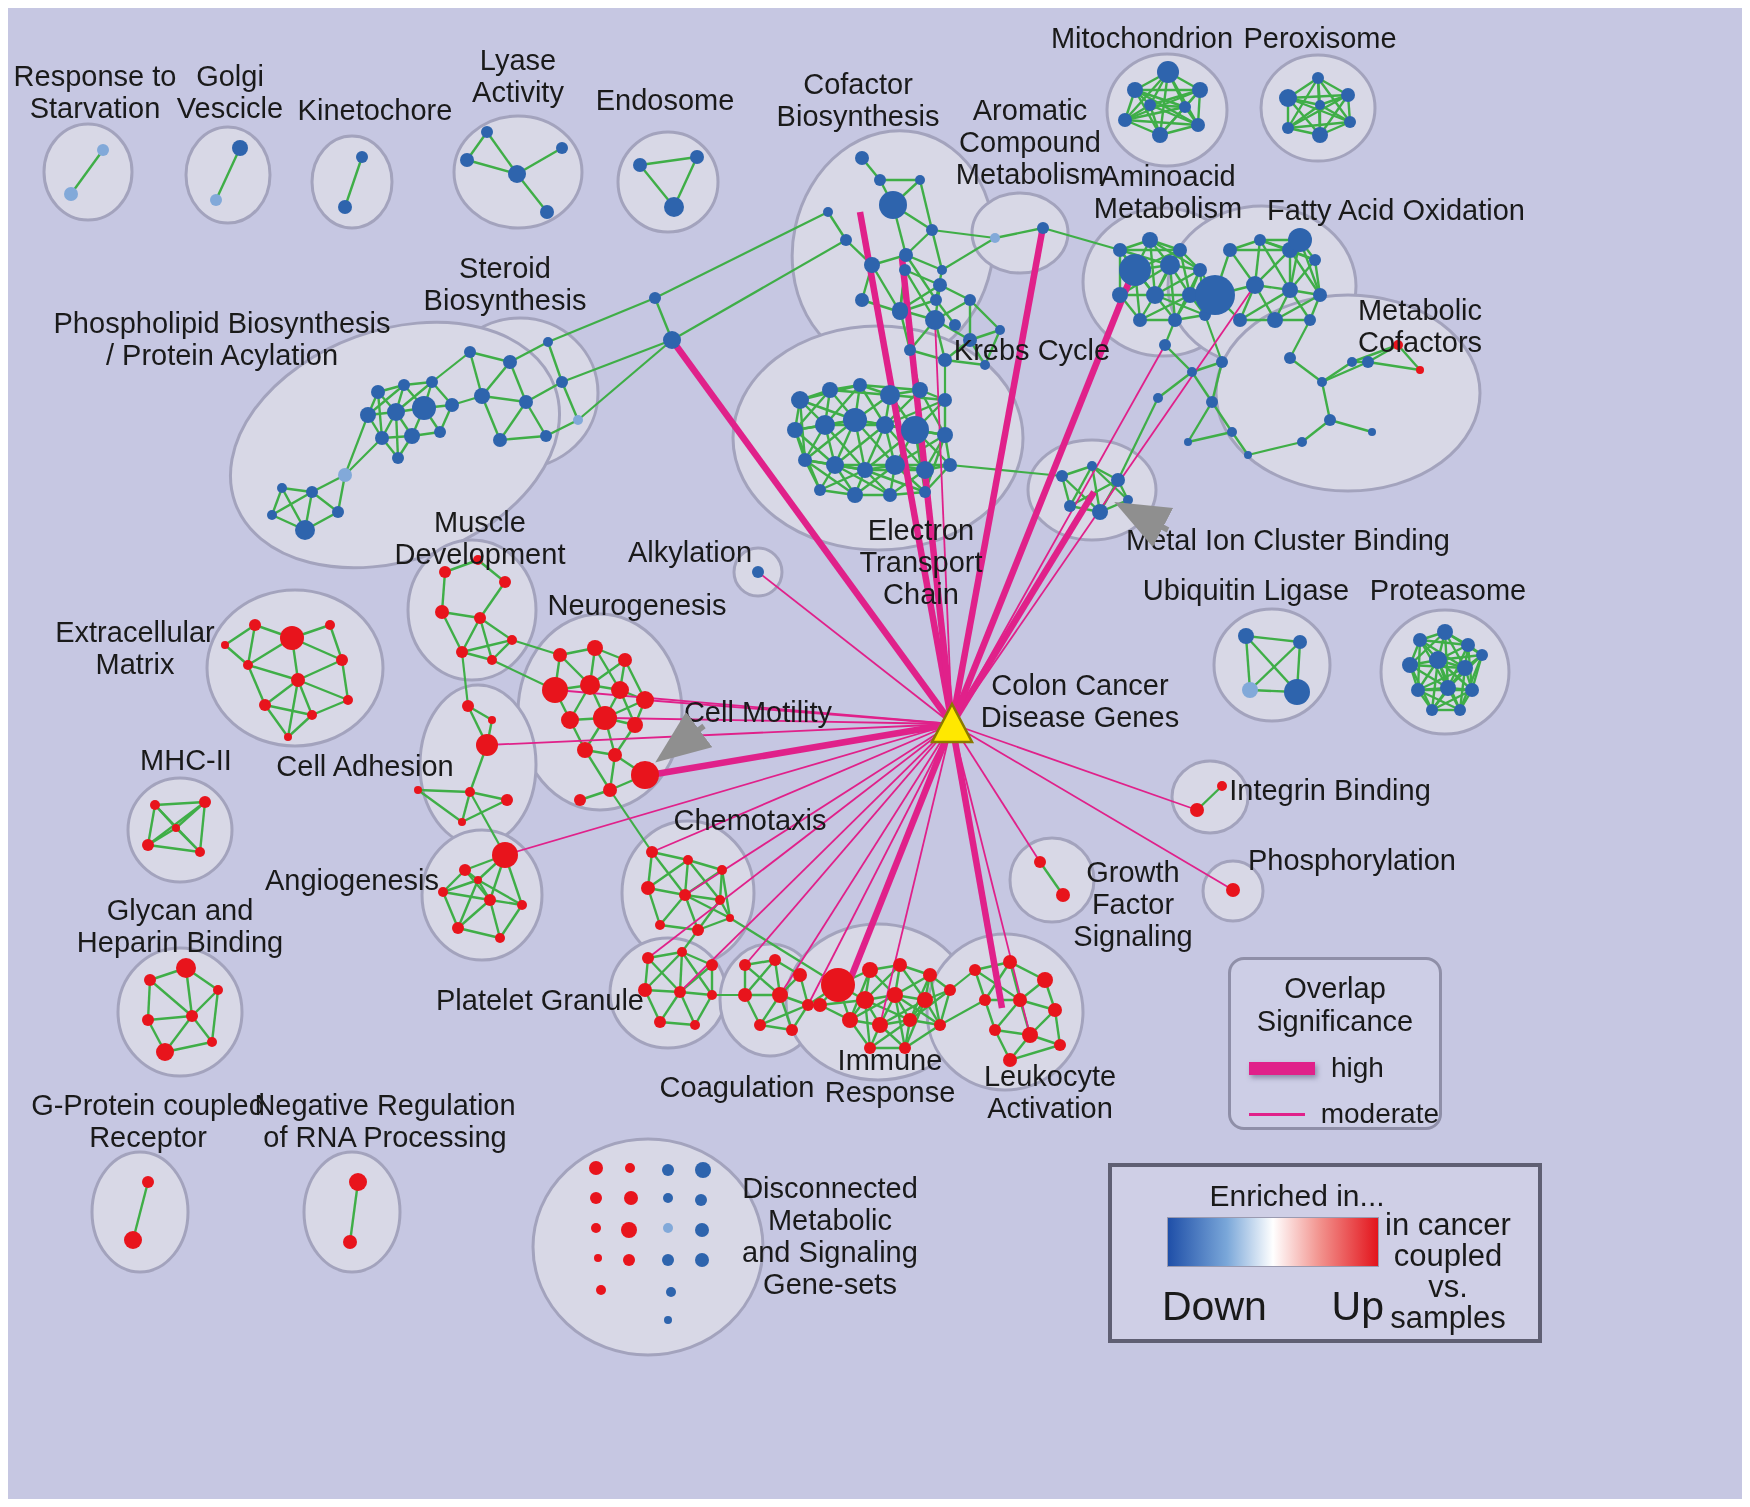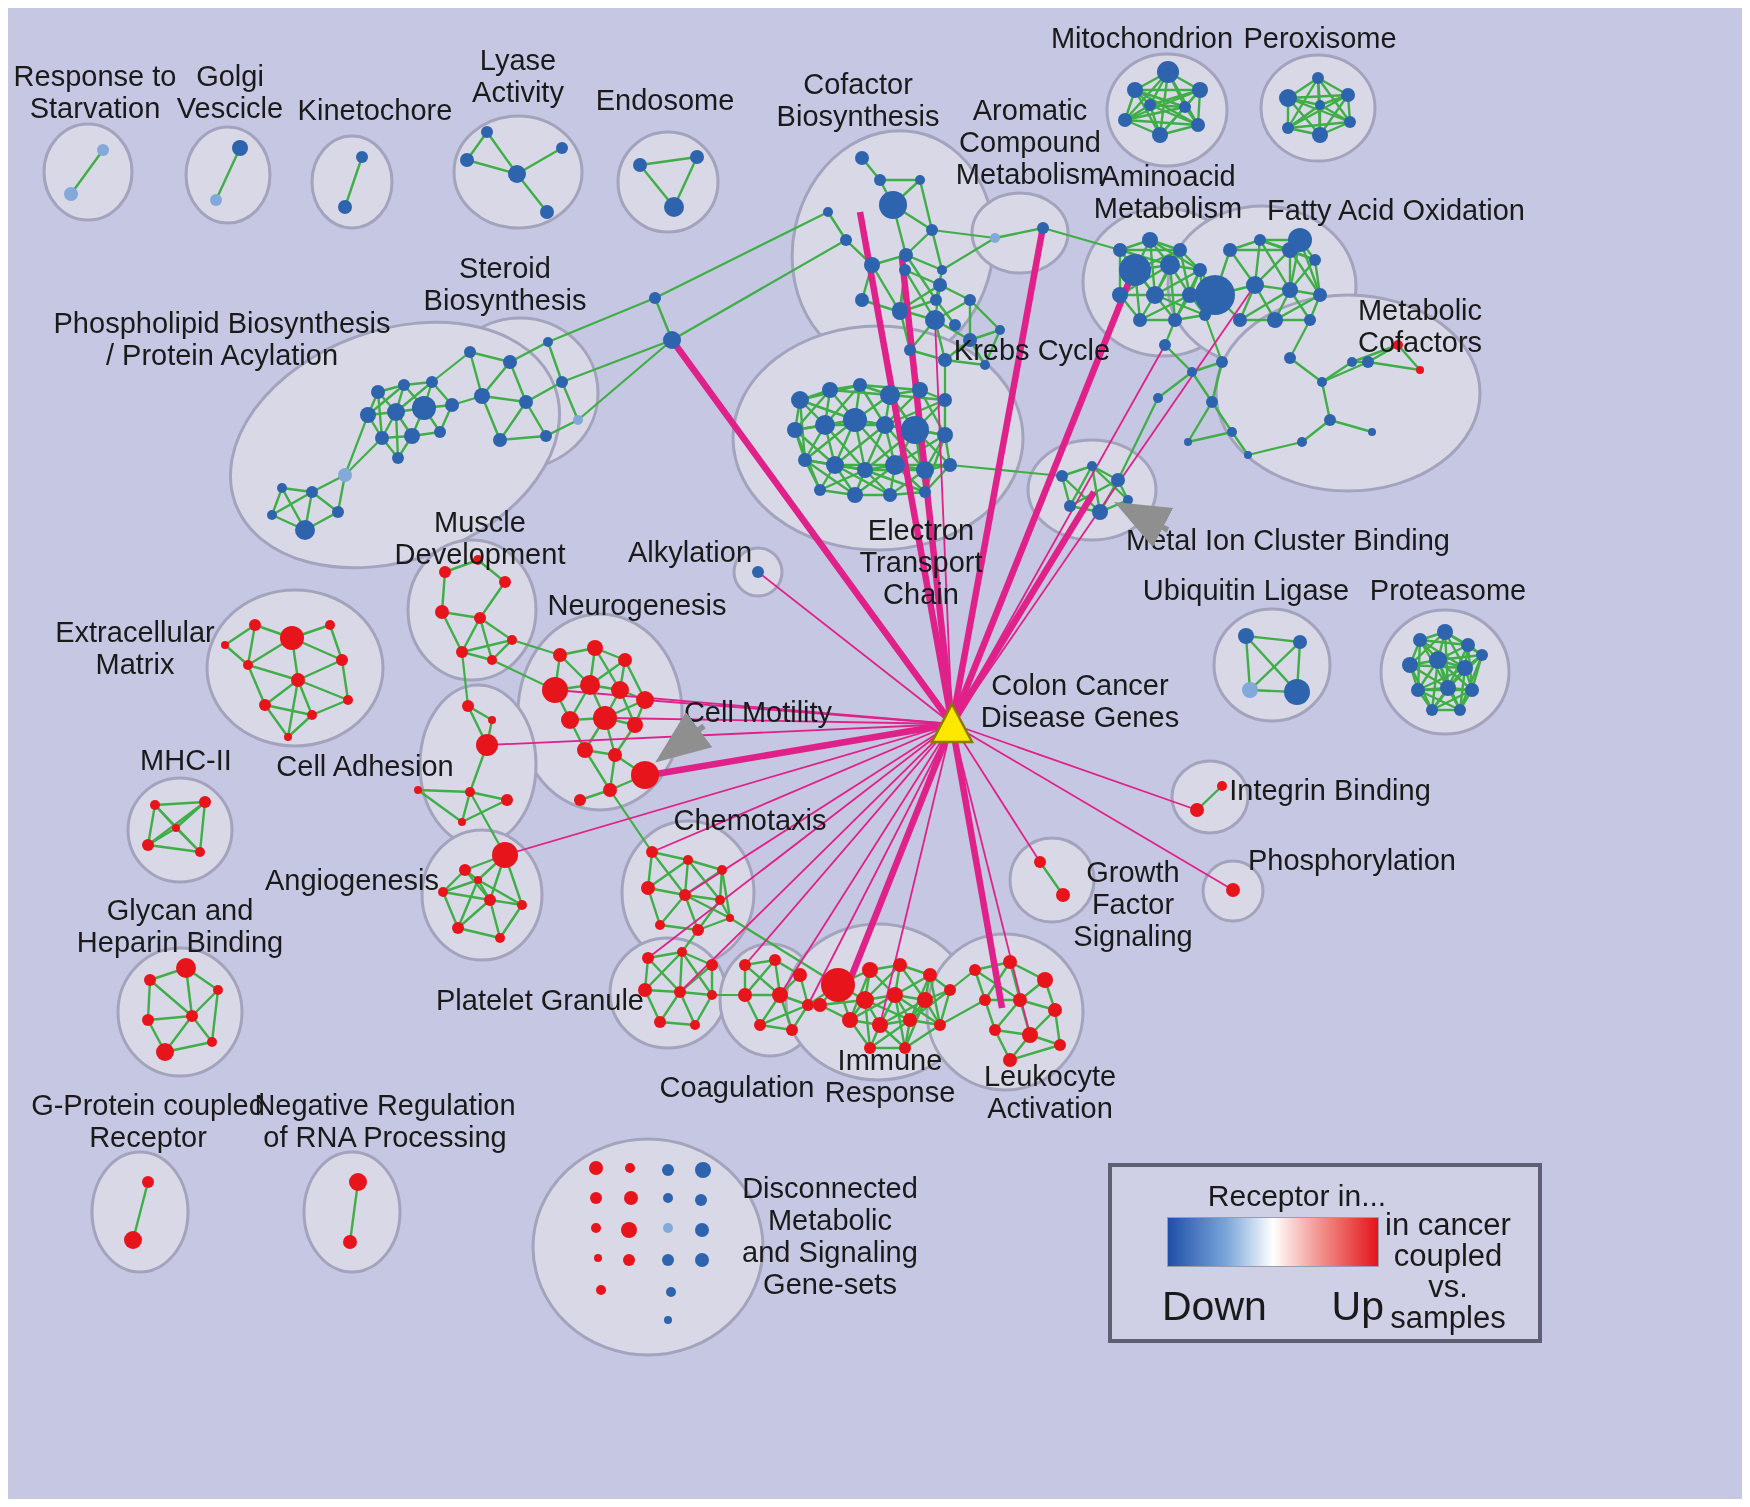--- a/index.html
+++ b/index.html
@@ -1126,23 +1126,37 @@
         <text x="148" y="1115" text-anchor="middle" font-size="29" fill="#1a1a1a"><tspan x="148" dy="0">G-Protein coupled</tspan><tspan x="148" dy="32">Receptor</tspan></text>
         <text x="385" y="1115" text-anchor="middle" font-size="29" fill="#1a1a1a"><tspan x="385" dy="0">Negative Regulation</tspan><tspan x="385" dy="32">of RNA Processing</tspan></text>
         <text x="830" y="1198" text-anchor="middle" font-size="29" fill="#1a1a1a"><tspan x="830" dy="0">Disconnected</tspan><tspan x="830" dy="32">Metabolic</tspan><tspan x="830" dy="32">and Signaling</tspan><tspan x="830" dy="32">Gene-sets</tspan></text>
       </g>
       <g>
         <line x1="1168" y1="530" x2="1124" y2="507" stroke="#8f8f8f" stroke-width="5.5" marker-end="url(#ah)"></line>
         <line x1="704" y1="726" x2="664" y2="756" stroke="#8f8f8f" stroke-width="5.5" marker-end="url(#ah)"></line>
       </g>
     </svg>
 
+  <div class="legend legend-overlap">
+    <div class="lg-title">
+      <div>Overlap</div>
+      <div>Significance</div>
+    </div>
+    <div class="lg-row">
+      <div class="swatch-high"></div>
+      <span>high</span>
+    </div>
+    <div class="lg-row">
+      <div class="swatch-moderate"></div>
+      <span>moderate</span>
+    </div>
+  </div>
 
   <div class="legend legend-enriched">
-    <div class="enr-title">Receptor in...</div>
+    <div class="enr-title">Enriched in...</div>
     <div class="gradient-bar"></div>
     <div class="grad-labels">
       <span>Down</span>
       <span>Up</span>
     </div>
     <div class="enr-note">
       <div>in cancer</div>
       <div>coupled</div>
       <div>vs. samples</div>
     </div>

